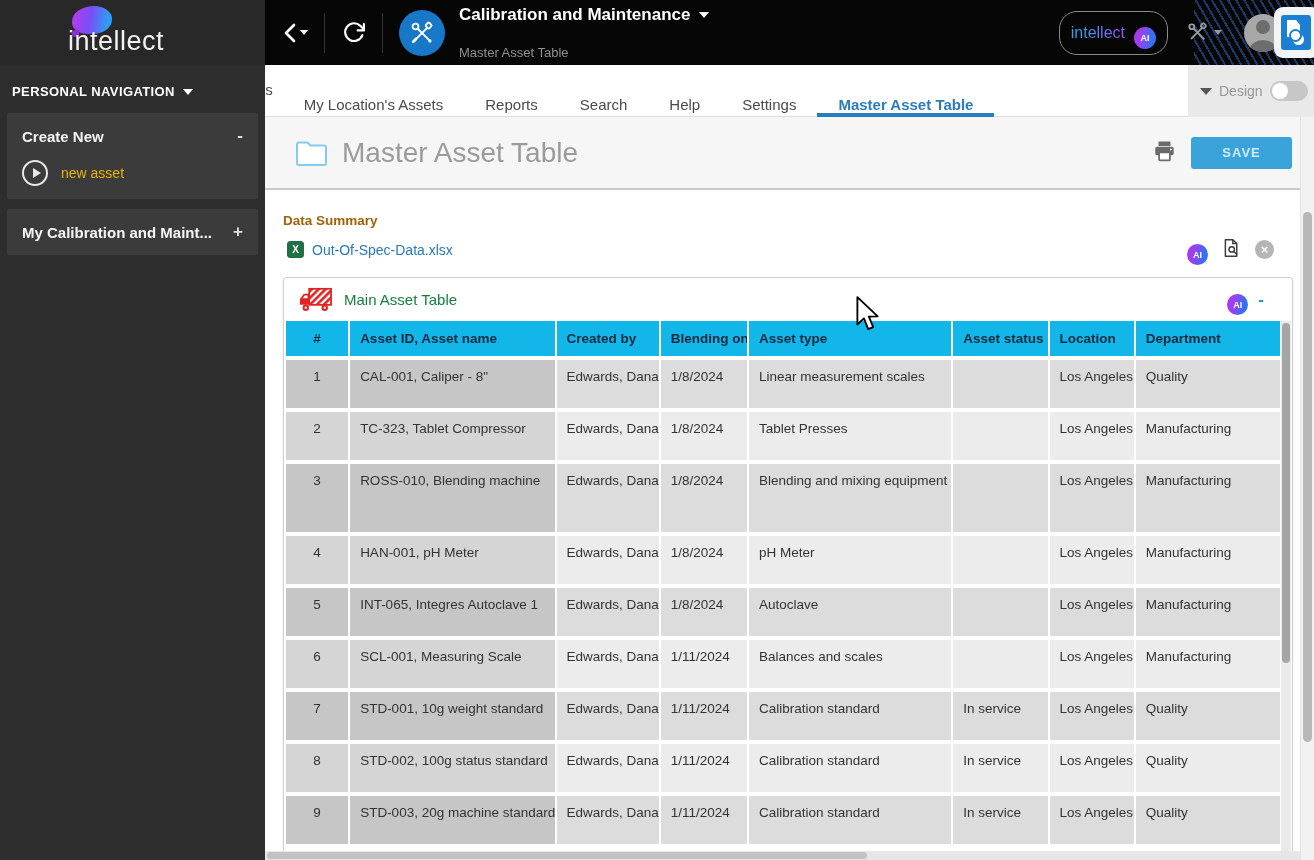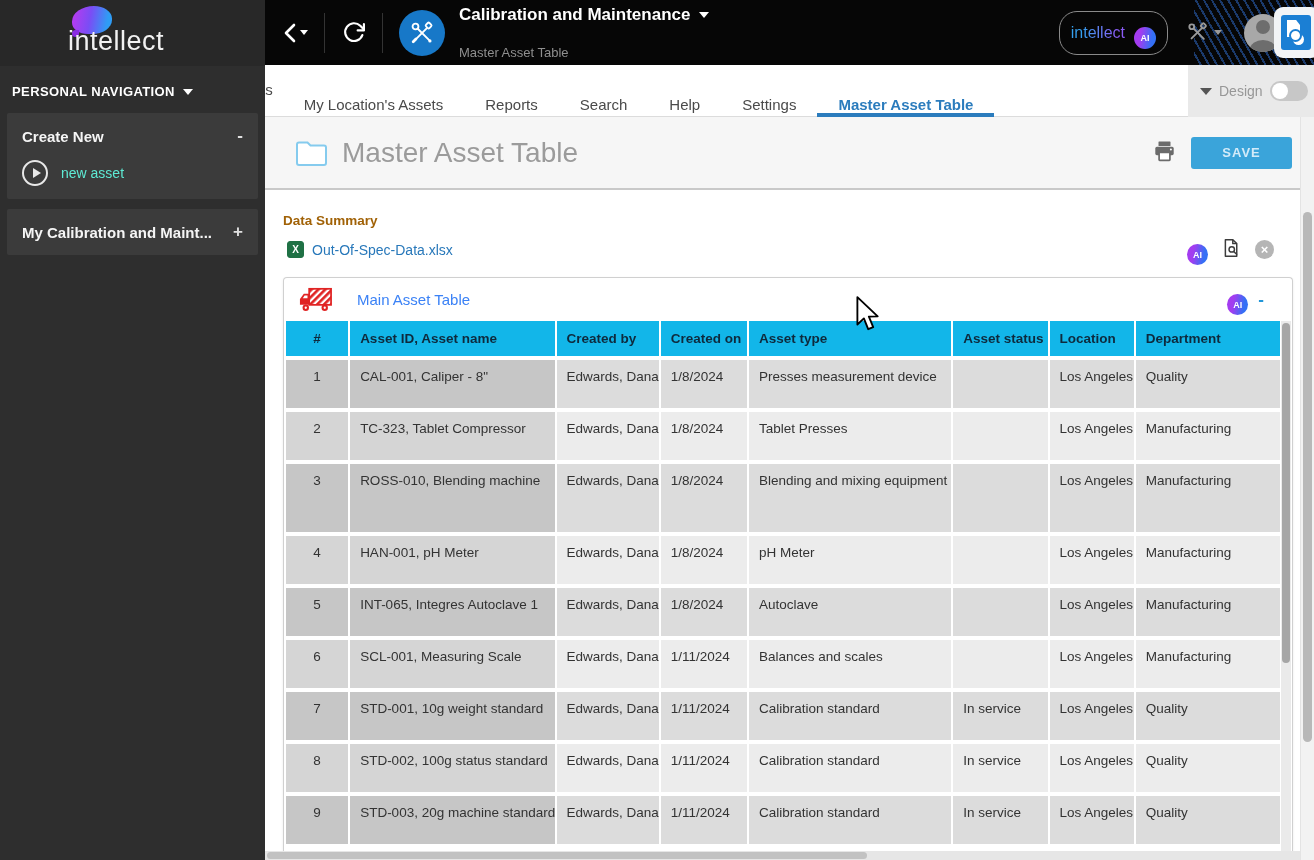--- a/index.html
+++ b/index.html
@@ -11,21 +11,21 @@
   .sidebar { position:absolute; left:0; top:0; width:265px; height:860px; background:#2e2e2e; z-index:5; }
   .logo-area { position:relative; height:66px; background:#282828; }
   .logo-text { position:absolute; left:68px; top:26px; color:#f2f2f2; font-size:27px; letter-spacing:0.5px; }
   .logo-blob { position:absolute; left:72px; top:6px; width:40px; height:28px; border-radius:55% 45% 50% 40%; background:linear-gradient(100deg,#b03df0 10%,#7a4df5 45%,#2f9cf5 85%); }
   .logo-blob::after { content:""; position:absolute; left:0px; bottom:-3px; width:7px; height:7px; background:#8a2be2; border-radius:50% 0 50% 50%; }
   .nav-header { display:flex; align-items:center; gap:8px; padding:18px 12px 14px 12px; color:#fff; font-size:13px; font-weight:bold; letter-spacing:0.4px; }
   .caret-down { width:0; height:0; border-left:5px solid transparent; border-right:5px solid transparent; border-top:6px solid #fff; }
   .side-card { background:#3b3b3b; margin:0 7px 10px 7px; padding:13px 15px; border-radius:2px; }
   .side-card-head { display:flex; justify-content:space-between; align-items:center; color:#f5f5f5; font-size:15px; font-weight:bold; }
   .side-card-toggle { color:#e0e0e0; font-size:17px; font-weight:bold; cursor:default; }
-  .side-item { display:flex; align-items:center; gap:13px; margin-top:14px; color:#5eead4; font-size:14px; }
+  .side-item { display:flex; align-items:center; gap:13px; margin-top:14px; color:#eab308; font-size:14px; }
   .play-circle { width:26px; height:26px; border:2px solid #e8e8e8; border-radius:50%; display:flex; align-items:center; justify-content:center; }
   .play-tri { width:0; height:0; border-left:8px solid #e8e8e8; border-top:5px solid transparent; border-bottom:5px solid transparent; margin-left:3px; }
 
   
   .topbar { position:absolute; left:265px; top:0; right:0; height:65px; background:#060606; display:flex; align-items:center; z-index:4; }
   .tb-left { display:flex; align-items:center; height:100%; }
   .back-group { display:flex; align-items:center; gap:4px; padding:0 16px 0 18px; }
   .tb-divider { width:1px; height:40px; background:#333; }
   .icon-btn { padding:0 16px; display:flex; align-items:center; }
   .app-circle { width:46px; height:46px; border-radius:50%; background:#1778c8; display:flex; align-items:center; justify-content:center; margin:0 14px 0 16px; }
@@ -72,21 +72,21 @@
   .content { position:absolute; left:265px; top:190px; right:14px; bottom:9px; background:#fff; overflow:hidden; z-index:1; }
   .ds-title { margin:23px 0 6px 18px; font-size:13.5px; font-weight:bold; color:#a16207; }
   .ds-row { display:flex; align-items:center; margin-left:22px; }
   .excel-icon { width:17px; height:17px; background:#1f7145; border:1px solid #1f7145; border-radius:3px; color:#fff; font-size:10px; font-weight:bold; display:flex; align-items:center; justify-content:center; }
   .ds-link { margin-left:8px; color:#2878ba; font-size:14px; text-decoration:none; }
   .ds-icons { margin-left:auto; display:flex; align-items:center; gap:13px; margin-right:26px; }
   .close-circle { width:19px; height:19px; border-radius:50%; background:#b5b5b5; color:#fff; font-size:13px; font-weight:bold; display:flex; align-items:center; justify-content:center; line-height:1; }
 
   .panel { position:absolute; left:18px; right:7px; top:87px; bottom:0; border:1px solid #d0d0d0; border-bottom:none; border-radius:4px 4px 0 0; background:#fff; box-shadow:0 1px 3px rgba(0,0,0,0.08); overflow:hidden; }
   .panel-header { height:43px; display:flex; align-items:center; padding:0 14px; }
-  .panel-title { margin-left:24px; font-size:15px; color:#3b82f6; }
+  .panel-title { margin-left:11px; font-size:15px; color:#15803d; }
   .panel-right { margin-left:auto; display:flex; align-items:center; gap:10px; margin-right:14px; }
   .panel-minus { color:#2196d8; font-size:17px; font-weight:bold; line-height:1; }
 
   table.grid { border-collapse:separate; border-spacing:2px 4px; table-layout:fixed; width:998px; margin-top:-4px; }
   .grid th { background:#12b6e9; color:#0e2a3d; font-size:13.5px; font-weight:bold; text-align:left; padding:9px 10px; height:35px; white-space:nowrap; overflow:hidden; }
   .grid th.col0 { text-align:center; }
   .grid td { font-size:13.5px; color:#333; padding:9px 10px; height:48px; vertical-align:top; white-space:nowrap; overflow:hidden; }
   .grid td.col0 { text-align:center; }
   .grid tbody tr:nth-child(odd) td { background:#dcdcdc; }
   .grid tbody tr:nth-child(odd) td.col0, .grid tbody tr:nth-child(odd) td.col1 { background:#c6c6c6; }
@@ -281,34 +281,34 @@
             </span>
           <span class="panel-minus">-</span>
         </span>
       </div>
       <table class="grid">
         <thead>
             <tr id="thead-row">
               <th class="col0">#</th>
               <th class="col1">Asset ID, Asset name</th>
               <th class="col2">Created by</th>
-              <th class="col3">Created on</th>
+              <th class="col3">Blending on</th>
               <th class="col4">Asset type</th>
               <th class="col5">Asset status</th>
               <th class="col6">Location</th>
               <th class="col7">Department</th>
             </tr>
           </thead>
         <tbody id="tbody">
             <tr>
               <td class="col0">1</td>
               <td class="col1">CAL-001, Caliper - 8"</td>
               <td class="col2">Edwards, Dana</td>
               <td class="col3">1/8/2024</td>
-              <td class="col4">Presses measurement device</td>
+              <td class="col4">Linear measurement scales</td>
               <td class="col5"></td>
               <td class="col6">Los Angeles</td>
               <td class="col7">Quality</td>
             </tr>
             <tr>
               <td class="col0">2</td>
               <td class="col1">TC-323, Tablet Compressor</td>
               <td class="col2">Edwards, Dana</td>
               <td class="col3">1/8/2024</td>
               <td class="col4">Tablet Presses</td>

